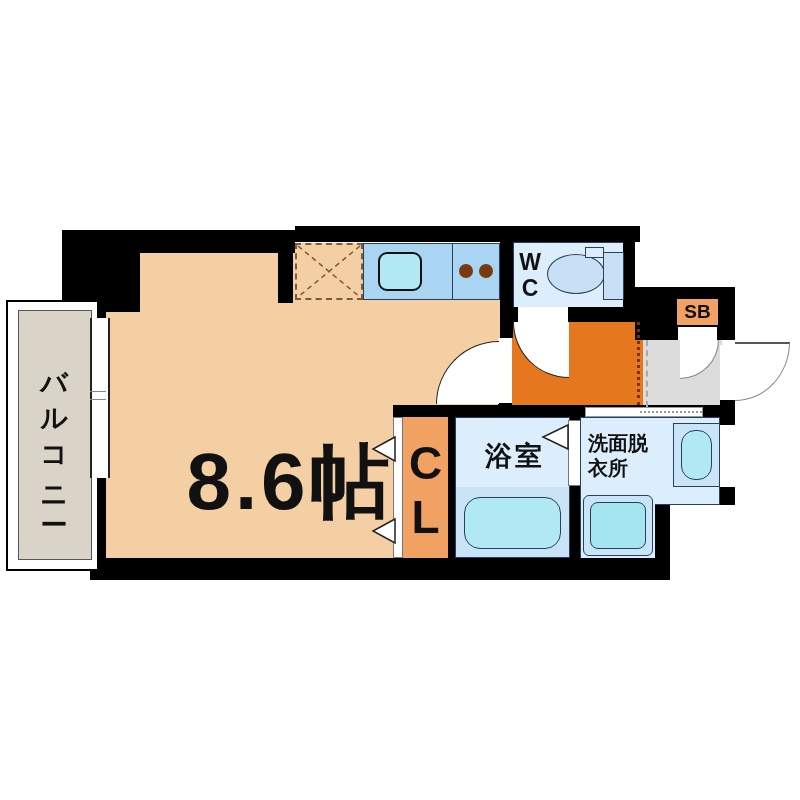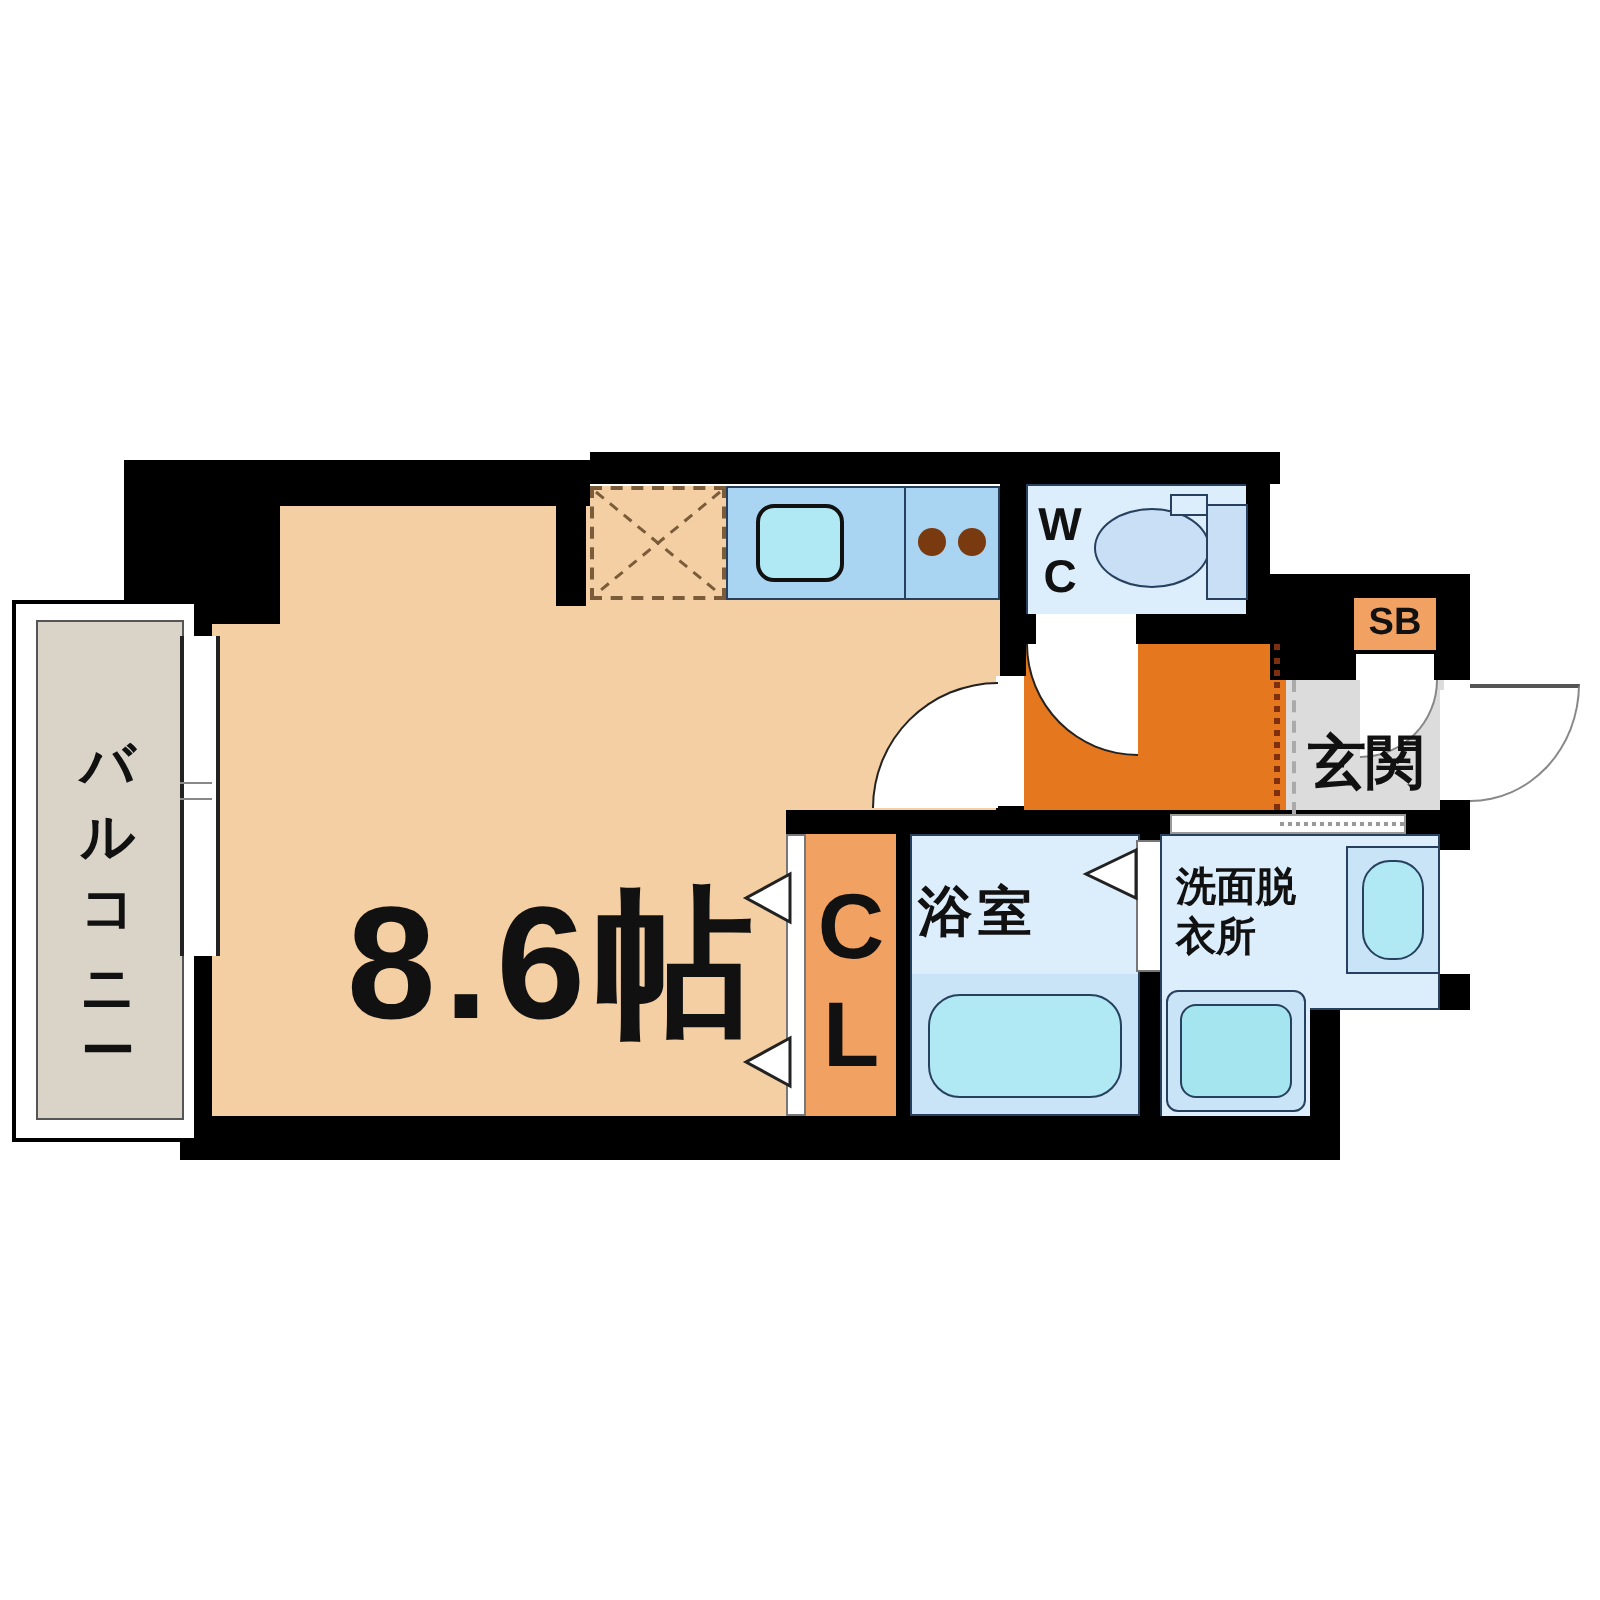--- a/index.html
+++ b/index.html
@@ -109,32 +109,31 @@
   <div class="fill" style="left:590px;top:502px;width:56px;height:47px;background:var(--c-washer_cyan,#A5E5EF);border:1px solid #26405e;border-radius:8px;box-sizing:border-box;"></div>
 
   <svg class="overlay" width="800" height="800" viewBox="0 0 800 800">
     <line x1="298" y1="246" x2="360" y2="297" stroke="#7a5c3a" stroke-width="1.5" stroke-dasharray="5,4"></line>
     <line x1="360" y1="246" x2="298" y2="297" stroke="#7a5c3a" stroke-width="1.5" stroke-dasharray="5,4"></line>
     <polygon points="395,437 373,449 395,461" fill="#fff" stroke="#222" stroke-width="1.5"></polygon>
     <polygon points="395,519 373,531 395,543" fill="#fff" stroke="#222" stroke-width="1.5"></polygon>
     <polygon points="568,425 543,437 568,449" fill="#fff" stroke="#222" stroke-width="1.5"></polygon>
   </svg>
 
-  <div class="lbl" style="left:107px;top:435px;width:340px;height:95px;font-size:80px;letter-spacing:4px;">8.6帖</div>
+  <div class="lbl" style="left:120px;top:435px;width:340px;height:95px;font-size:80px;letter-spacing:4px;">8.6帖</div>
 
   <div class="lbl" style="left:20px;top:320px;width:68px;height:230px;font-size:27px;writing-mode:vertical-rl;letter-spacing:9px;">バルコニー</div>
 
   <div class="lbl" style="left:514px;top:248px;width:32px;height:28px;font-size:23px;">W</div>
   <div class="lbl" style="left:514px;top:274px;width:32px;height:28px;font-size:23px;">C</div>
 
   <div class="lbl" style="left:675px;top:297px;width:45px;height:30px;font-size:19px;">SB</div>
 
-  <div class="lbl" style="left:645px;top:362px;width:76px;height:40px;font-size:29px;">玄関</div>
 
   <div class="lbl" style="left:403px;top:438px;width:45px;height:50px;font-size:46px;">C</div>
   <div class="lbl" style="left:403px;top:492px;width:45px;height:50px;font-size:46px;">L</div>
 
-  <div class="lbl" style="left:434px;top:438px;width:110px;height:36px;font-size:27px;letter-spacing:3px;">浴室</div>
+  <div class="lbl" style="left:460px;top:438px;width:110px;height:36px;font-size:27px;letter-spacing:3px;">浴室</div>
 
   <div class="lbl" style="left:588px;top:430px;width:80px;height:26px;font-size:20px;justify-content:flex-start;">洗面脱</div>
   <div class="lbl" style="left:588px;top:455px;width:80px;height:26px;font-size:20px;justify-content:flex-start;">衣所</div>
 
 </div>
 
 </body></html>

